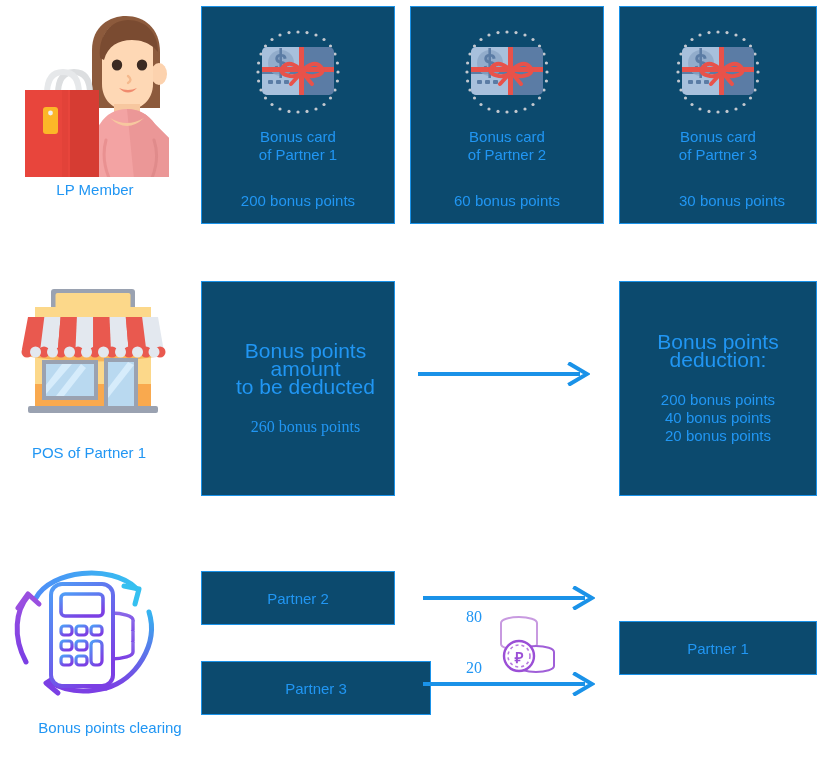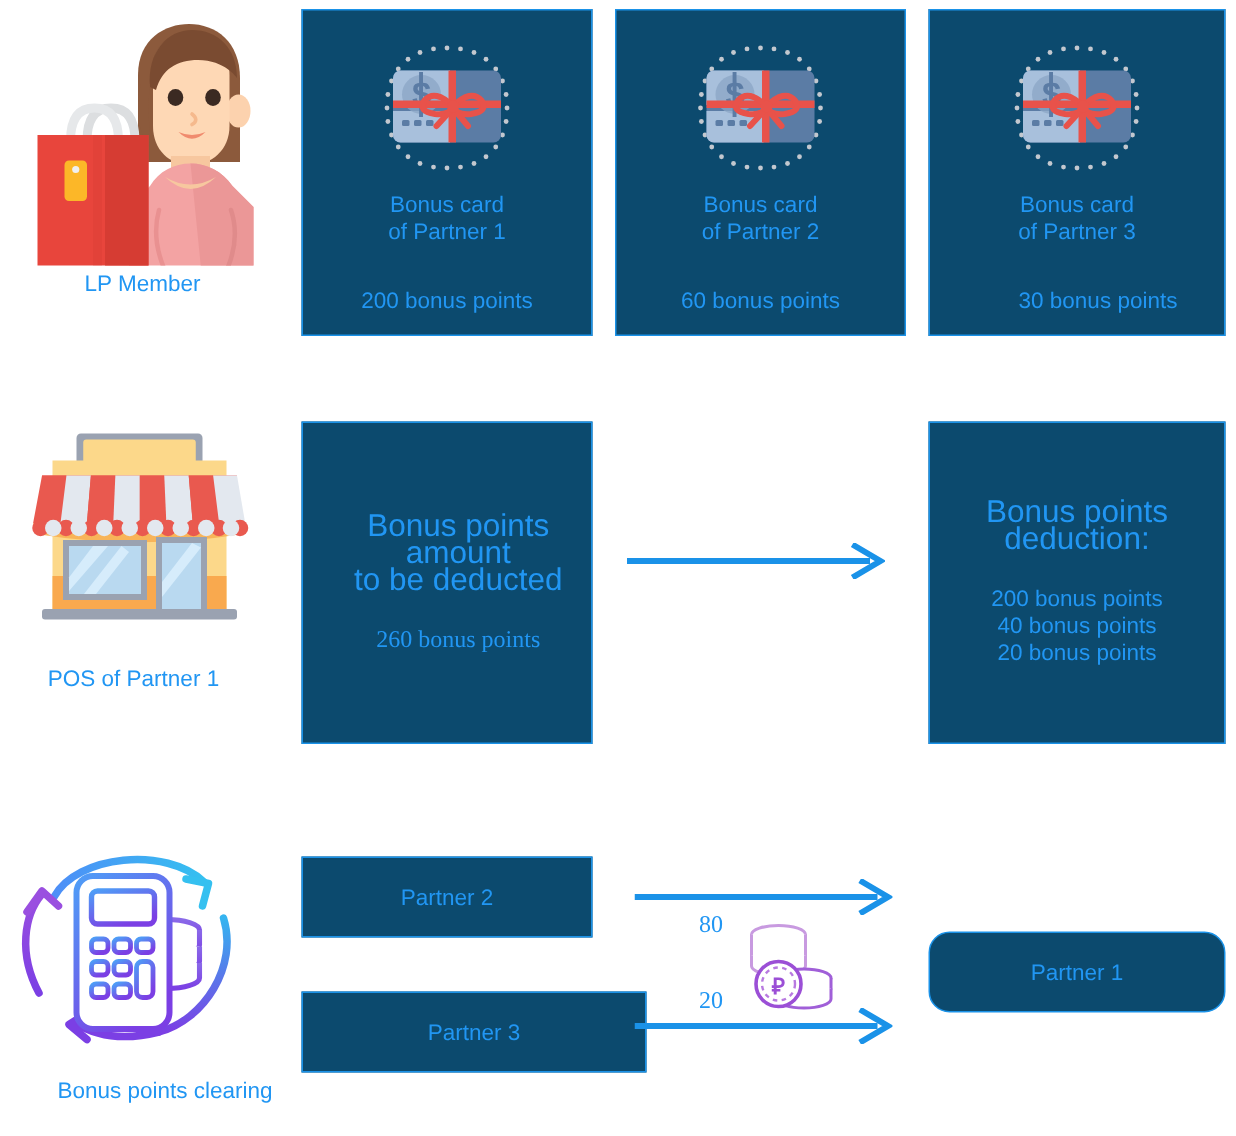--- a/index.html
+++ b/index.html
@@ -489,17 +489,17 @@
         <ellipse cx="44" cy="38" rx="18" ry="6"></ellipse>
         <path d="M26 38 v7 a18 6 0 0 0 36 0 v-7"></path>
         <path d="M26 45 v7 a18 6 0 0 0 36 0 v-7"></path>
       </g>
       <circle cx="27" cy="42" r="15" fill="#ffffff" stroke="#9b4fd6" stroke-width="2.4"></circle>
       <circle cx="27" cy="42" r="11" fill="#ffffff" stroke="#b87ae0" stroke-width="1.6" stroke-dasharray="3 3"></circle>
       <text x="27" y="48.5" font-family="Liberation Sans, sans-serif" font-size="15" font-weight="bold" fill="#9b4fd6" text-anchor="middle">₽</text>
     </svg>
   </div>
 
-  <div class="box" style="left:619px; top:621px; width:198px; height:54px;border-radius:14px;">
+  <div class="box" style="left:619px; top:621px; width:198px; height:54px;">
     <span class="lbl">Partner 1</span>
   </div>
 
 </div>
 
 </body></html>

